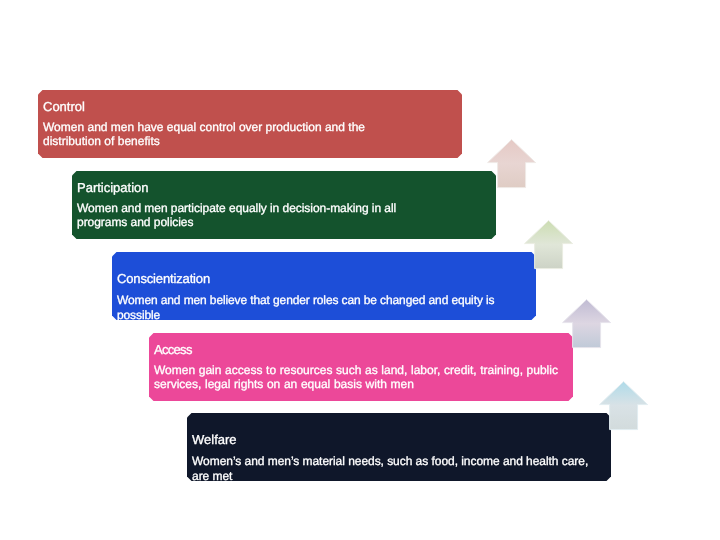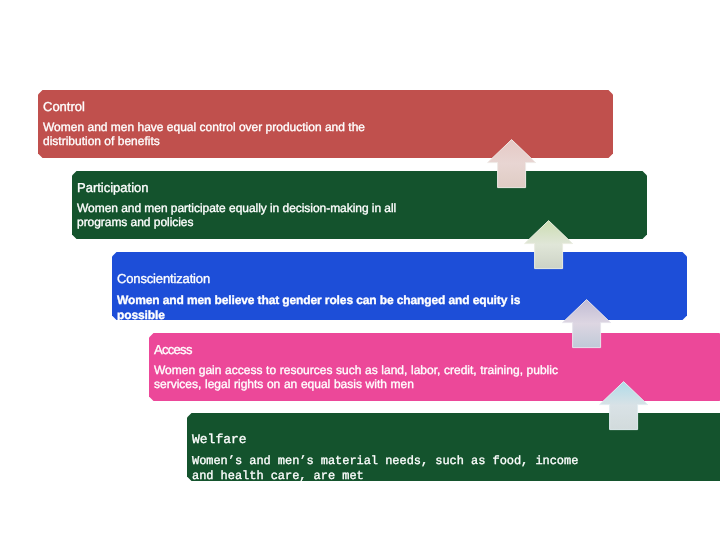--- a/index.html
+++ b/index.html
@@ -5,21 +5,21 @@
 <style>
   html,body{margin:0;padding:0;}
   body{width:720px;height:540px;background:#ffffff;overflow:hidden;
        font-family:"Liberation Sans", sans-serif;
        -webkit-font-smoothing:antialiased;
        text-rendering:geometricPrecision;}
 
   #slide{position:relative;width:720px;height:540px;background:#ffffff;}
 
   .level-bar{position:absolute;box-sizing:border-box;
-             width:575px;height:68px;color:#ffffff;
+             width:424px;height:68px;color:#ffffff;
              clip-path:polygon(4.5px 0, calc(100% - 4.5px) 0, 100% 4.5px,
                                100% calc(100% - 4.5px), calc(100% - 4.5px) 100%,
                                4.5px 100%, 0 calc(100% - 4.5px), 0 4.5px);padding-left:44px;}
   .level-bar .level-title{position:absolute;left:5px;top:9.7px;
              font-size:13px;line-height:14px;white-space:nowrap;
              -webkit-text-stroke:0.32px #ffffff;}
   .level-bar .level-text{position:absolute;left:5px;top:29.6px;
              font-size:12px;line-height:14.8px;
              -webkit-text-stroke:0.32px #ffffff;}
 
@@ -39,29 +39,29 @@
     <div class="level-text" style="width:352px;">Women and men have equal control over production and the distribution of benefits</div>
   </div>
 
   <div class="level-bar" style="left:72px;top:171px;background:#14532d;">
     <div class="level-title">Participation</div>
     <div class="level-text" style="width:352px;letter-spacing:-0.046px;">Women and men participate equally in decision-making in all programs and policies</div>
   </div>
 
   <div class="level-bar low" style="left:112px;top:252px;background:#1d4ed8;">
     <div class="level-title" style="letter-spacing:-0.15px;">Conscientization</div>
-    <div class="level-text" style="width:405px;letter-spacing:-0.117px;font-weight:bold;">Women and men believe that gender roles can be changed and equity is possible</div>
+    <div class="level-text" style="width:405px;letter-spacing:-0.117px;">Women and men believe that gender roles can be changed and equity is possible</div>
   </div>
 
   <div class="level-bar" style="left:149px;top:333px;background:#ec4899;">
     <div class="level-title" style="letter-spacing:-0.7px;">Access</div>
     <div class="level-text" style="width:404px;word-spacing:0.3px;">Women gain access to resources such as land, labor, credit, training, public services, legal rights on an equal basis with men</div>
   </div>
 
-  <div class="level-bar low" style="left:187px;top:413px;background:#14532d;font-family:Liberation Mono, monospace;">
+  <div class="level-bar low" style="left:187px;top:413px;background:#0f172a;">
     <div class="level-title">Welfare</div>
     <div class="level-text" style="width:404px;letter-spacing:-0.047px;">Women’s and men’s material needs, such as food, income and health care, are met</div>
   </div>
 
   <svg class="up-arrow" style="left:487px;top:139px;" viewBox="0 0 49 49">
     <defs>
         <linearGradient id="ag0" x1="0" y1="0" x2="0" y2="1">
       <stop offset="0" stop-color="#E5C9C5"></stop>
       <stop offset="0.5" stop-color="#E8D5D2"></stop>
       <stop offset="1" stop-color="#DFCCC4"></stop>

